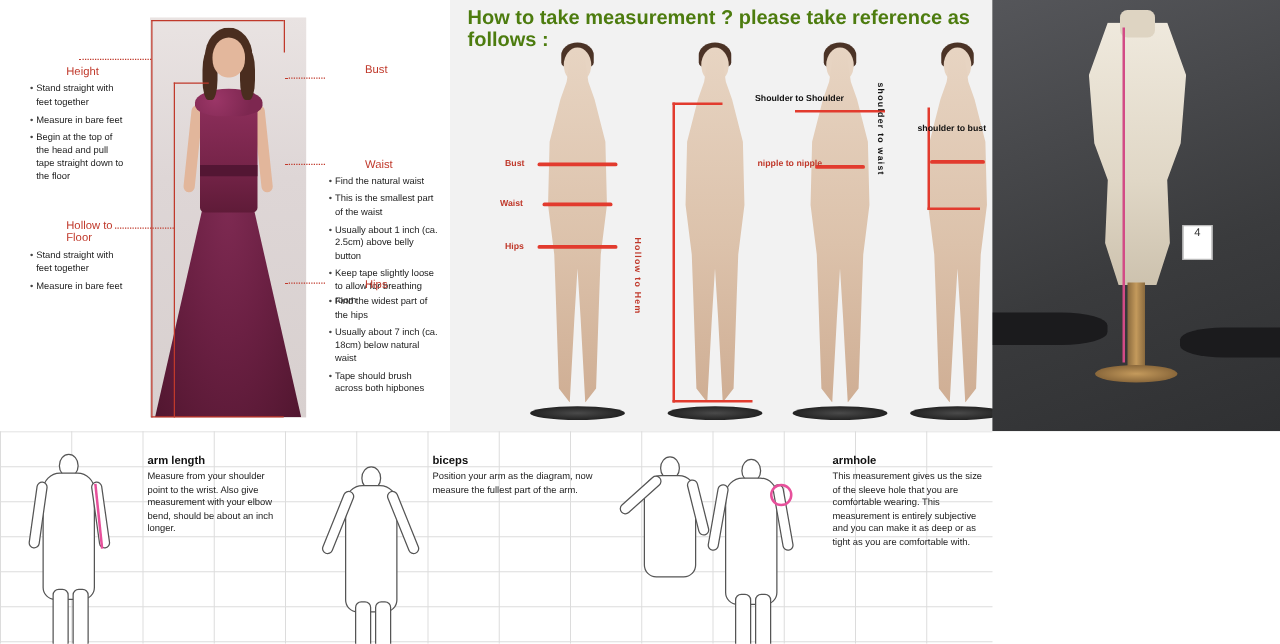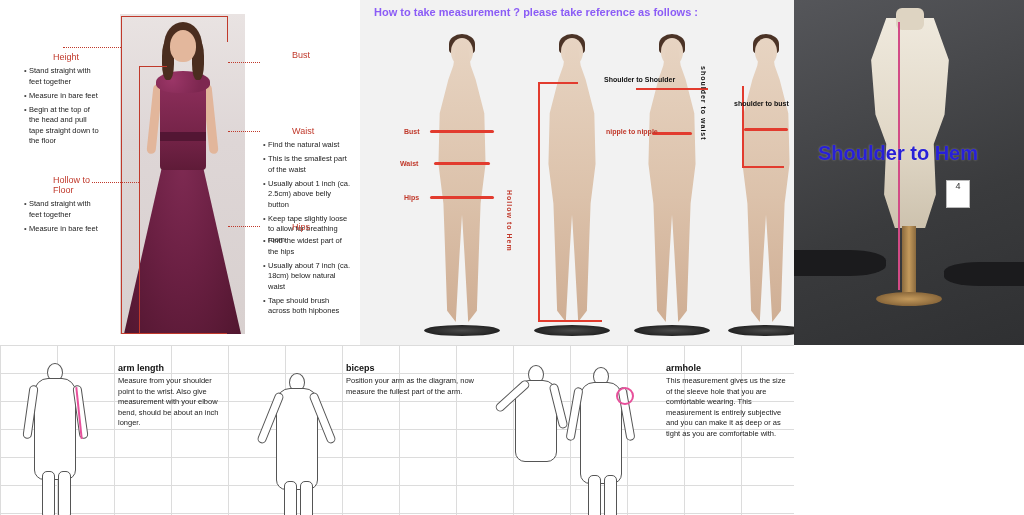--- a/index.html
+++ b/index.html
@@ -38,21 +38,21 @@
   .dress-arm-l{position:absolute;left:30px;top:70px;width:9px;height:70px;border-radius:6px;background:#e2b69b;transform:rotate(6deg);}
   .dress-arm-r{position:absolute;left:86px;top:70px;width:9px;height:70px;border-radius:6px;background:#e2b69b;transform:rotate(-6deg);}
 
   .meas-line{position:absolute;background:#c0392b;}
   .vline{width:1px;}
   .hline{height:1px;}
   .dot-lead{position:absolute;height:0;border-top:1px dotted #c0392b;}
 
   
   #panel-mannequin{left:360px;top:0;width:434px;height:345px;background:#f2f2f2;}
-  .mq-title{position:absolute;left:14px;top:6px;font-size:11px;font-weight:bold;color:#8b5cf6;}
+  .mq-title{position:absolute;left:14px;top:6px;font-size:16px;font-weight:bold;color:#4d7c0f;}
   .mq{position:absolute;top:40px;width:92px;height:296px;}
   .mq .body{position:absolute;left:50%;transform:translateX(-50%);top:0;width:62px;height:282px;
      background:linear-gradient(180deg,#e7d4c2 0%,#dcc2ab 55%,#cfae94 100%);
      clip-path:polygon(42% 0,58% 0,64% 9%,72% 14%,86% 26%,88% 44%,80% 58%,78% 70%,74% 96%,60% 100%,54% 76%,50% 62%,46% 76%,40% 100%,26% 96%,22% 70%,20% 58%,12% 44%,14% 26%,28% 14%,36% 9%);}
   .mq .head{position:absolute;left:50%;transform:translateX(-50%);top:-2px;width:22px;height:28px;border-radius:50%;
      background:#e7d4c2;}
   .mq .hair{position:absolute;left:50%;transform:translateX(-50%);top:-6px;width:26px;height:20px;border-radius:50% 50% 20% 20%;background:#4b3326;}
   .mq .base{position:absolute;left:50%;transform:translateX(-50%);bottom:0;width:76px;height:11px;border-radius:50%;
      background:radial-gradient(ellipse,#4a4a4a 0%,#1d1d1d 80%);}
   .mq .tape{position:absolute;height:3px;background:#e23b2e;border-radius:2px;}
@@ -223,21 +223,20 @@
   <div class="abs" id="panel-form">
     <div class="form-bg"></div>
     <div class="form-torso"></div>
     <div class="form-neck"></div>
     <div class="form-stand"></div>
     <div class="form-foot"></div>
     <div class="form-tape"></div>
     <div class="form-tag">4</div>
     <div class="hand-l"></div>
     <div class="hand-r"></div>
-    <div class="form-title">Shoulder to Hem</div>
   </div>
 
   <div class="abs" id="bottom">
 
     <div class="grid-area" style="left:0;width:794px;
         background-image:linear-gradient(to right,#dcdcdc 1px,transparent 1px),linear-gradient(to bottom,#dcdcdc 1px,transparent 1px);
         background-size:57px 28px;"></div>
 
     <div class="fig" style="left:20px;top:18px;width:70px;height:130px;">
       <div class="f-head"></div>

